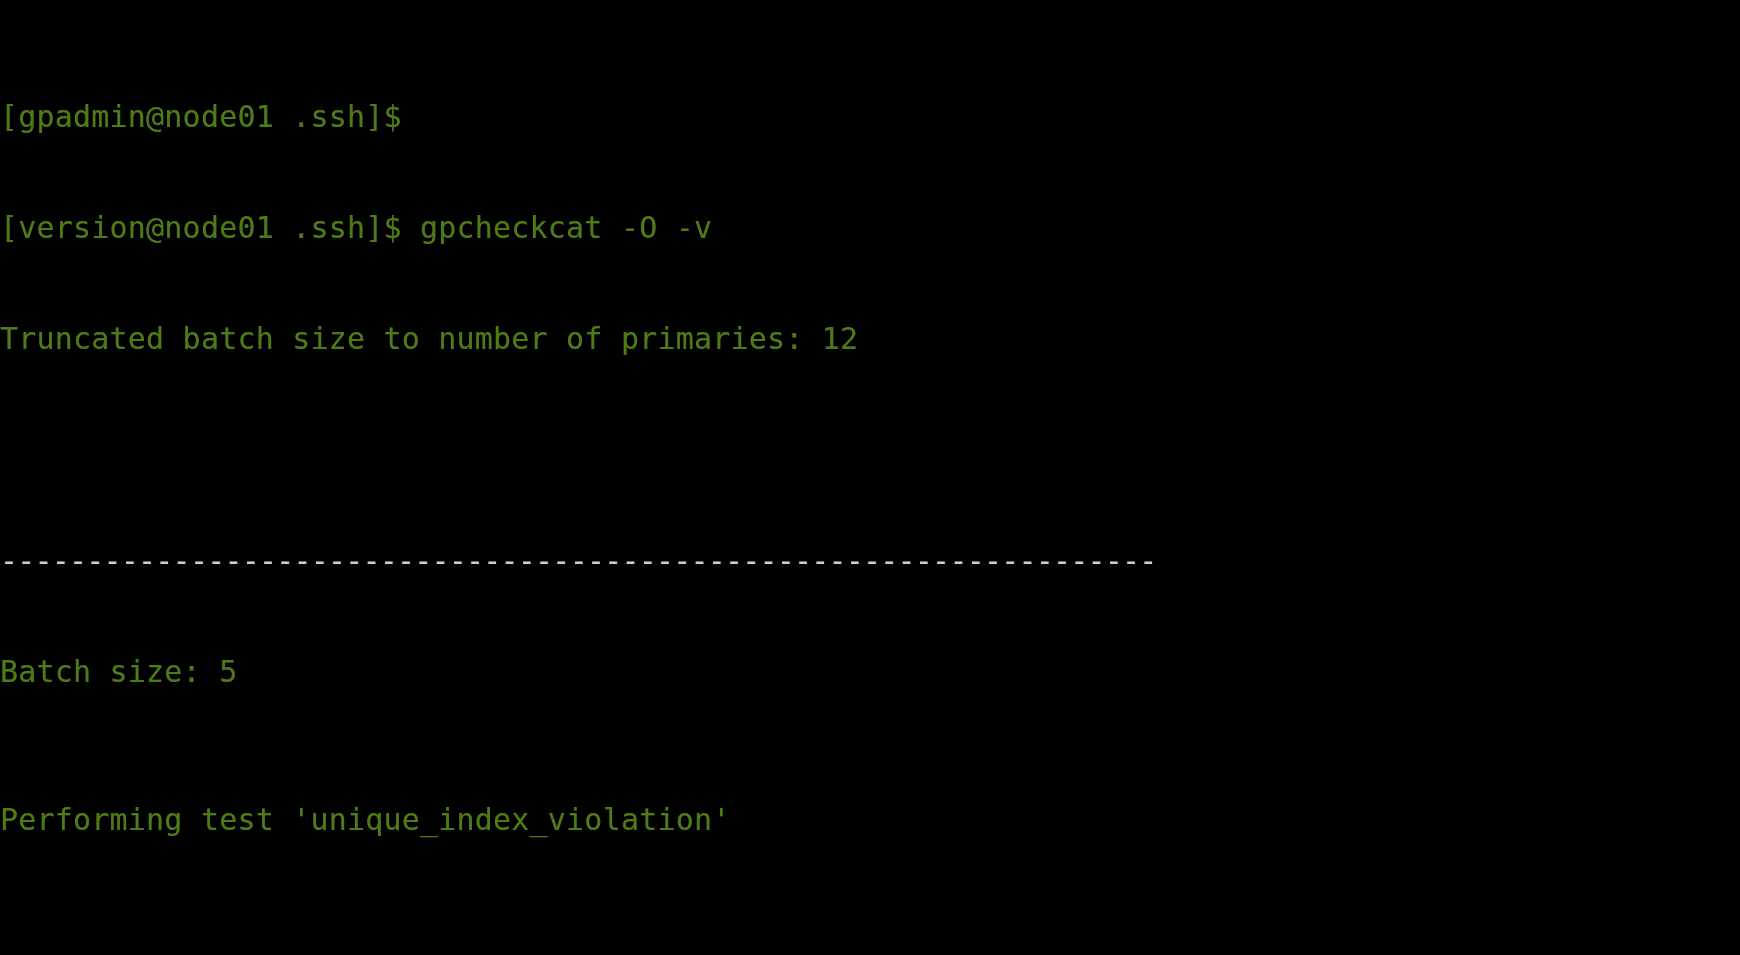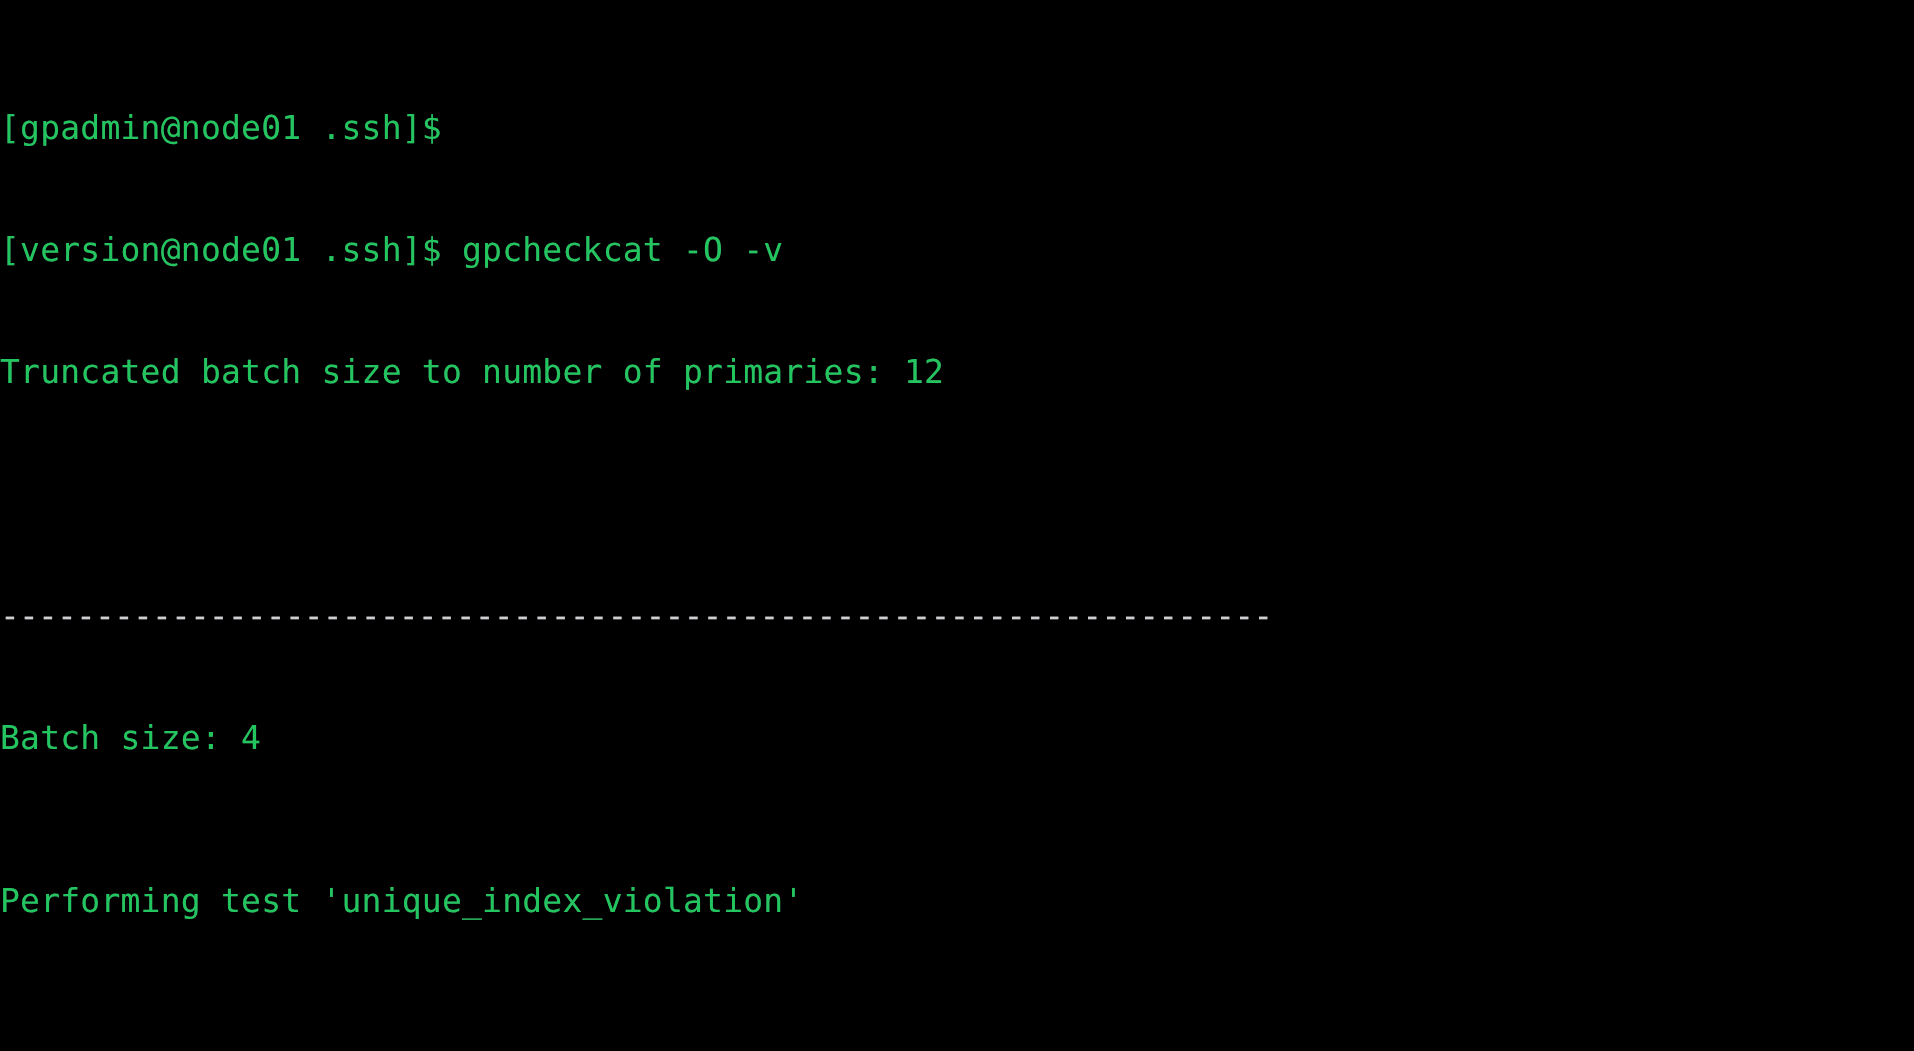--- a/index.html
+++ b/index.html
@@ -26,21 +26,21 @@
     
     top: -13px;
     width: 1740px;
     white-space: pre;
   }
   .line {
     height: 37px;
     line-height: 37px;
     white-space: pre;
     letter-spacing: 0.2px;
-    color: #22c55e;
+    color: #4d7c0f;
     text-shadow: 0 0 0.4px rgba(200,210,255,0.30);
   }
   .line.blank {
     color: transparent;
   }
   .line.rule {
     color: #cfcfcf;
     letter-spacing: -0.8px;
   }
 </style>
@@ -48,21 +48,21 @@
 <body>
 
 <div id="terminal">
   <div id="screen">
 
     <div class="line">[gpadmin@node01 .ssh]$</div>
     <div class="line">[version@node01 .ssh]$ gpcheckcat -O -v</div>
     <div class="line">Truncated batch size to number of primaries: 12</div>
     <div class="line blank"></div>
     <div class="line rule">-------------------------------------------------------------------</div>
-    <div class="line">Batch size: 4</div>
+    <div class="line">Batch size: 5</div>
 
     <div class="line">Performing test 'unique_index_violation'</div>
     
     
     
     
     
     
     
     

